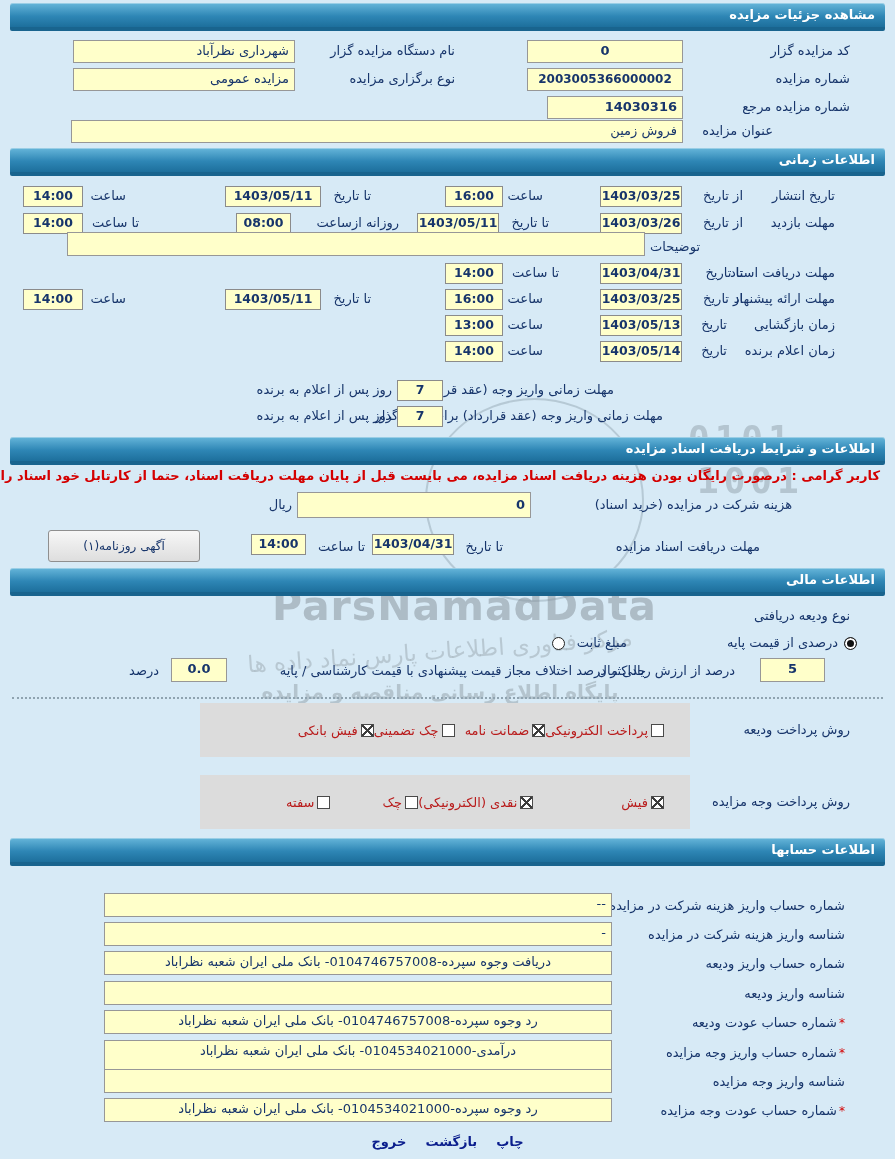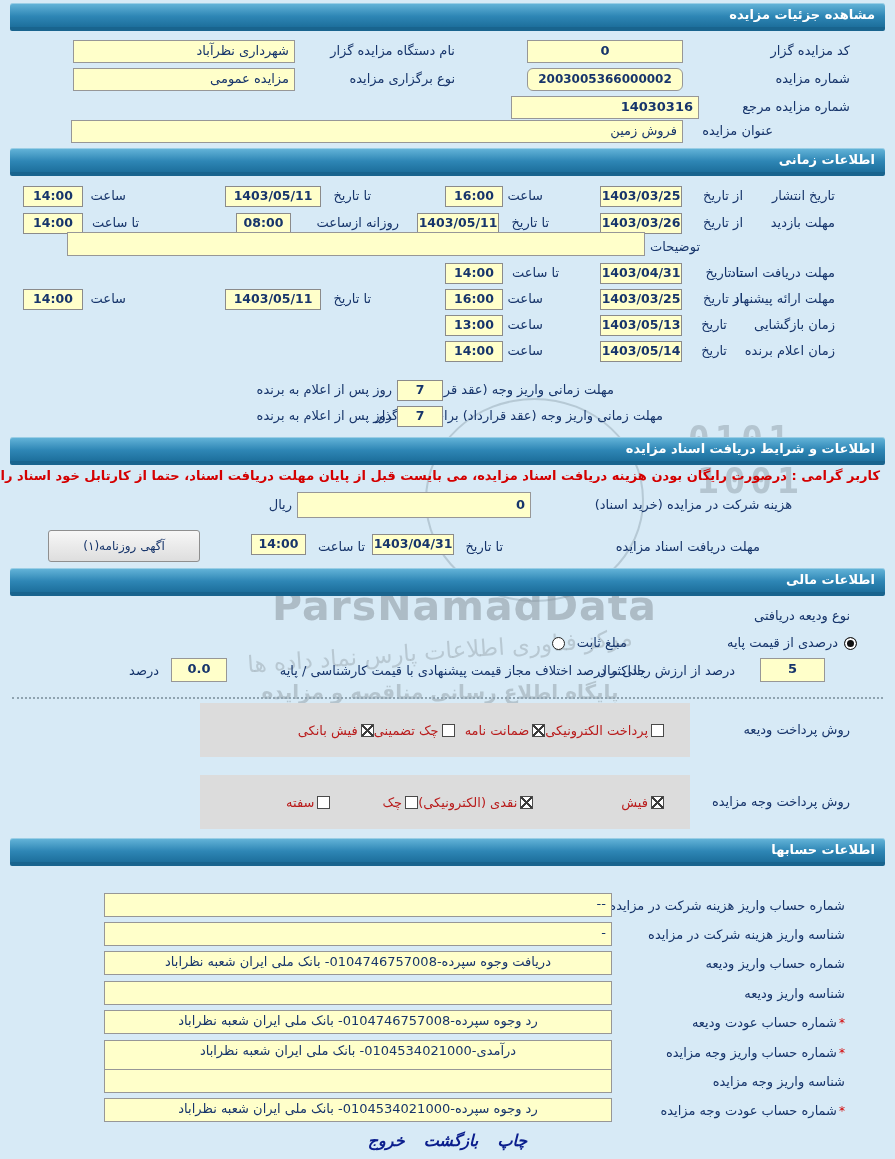--- a/index.html
+++ b/index.html
@@ -26,21 +26,21 @@
       align-items:center;padding-right:26px;box-sizing:border-box;}
   .pair{display:flex;align-items:center;gap:3px;color:#b91c1c;font-size:13px;white-space:nowrap;}
   .cb{display:inline-block;width:13px;height:13px;background:#fff;border:1px solid #4a4a4a;box-sizing:border-box;flex:0 0 auto;cursor:pointer;}
   .cb.on{background-image:linear-gradient(45deg,transparent 42%,#3c3c3c 42%,#3c3c3c 58%,transparent 58%),
                           linear-gradient(135deg,transparent 42%,#3c3c3c 42%,#3c3c3c 58%,transparent 58%);}
   .radio{position:absolute;width:13px;height:13px;border:1px solid #222;border-radius:50%;background:#fff;box-sizing:border-box;cursor:pointer;}
   .radio.on{background:#111;box-shadow:inset 0 0 0 2px #fff;}
   .dots{position:absolute;left:12px;right:12px;border-top:2px dotted #8fa3b0;height:0;}
   .star{color:#d40000;font-size:12px;vertical-align:top;margin-left:2px;}
   .footer{position:absolute;top:1131px;left:0;right:0;text-align:center;}
-  .flink{display:inline-block;margin:0 7px;color:#0b1e8d;font-weight:bold;font-size:16px;cursor:pointer;font-style:italic;}
+  .flink{display:inline-block;margin:0 7px;color:#0b1e8d;font-weight:bold;font-size:13px;cursor:pointer;}
   .wm{position:absolute;z-index:0;pointer-events:none;}
   .z{z-index:1;}
 </style>
 </head>
 <body>
 
 <div id="page">
 
   <div class="wm" style="left:425px;top:398px;width:215px;height:200px;border:2px solid rgba(120,140,152,.35);border-radius:50%;"></div>
   <div class="wm" style="left:688px;top:418px;font-family:'DejaVu Sans Mono',monospace;font-size:36px;font-weight:bold;letter-spacing:5px;color:rgba(128,143,153,.40);">0101</div>
@@ -51,26 +51,26 @@
   <div class="wm" style="left:250px;top:706px;width:300px;font-size:24px;font-weight:bold;color:rgba(138,150,158,.45);text-align:center;">۲۱ـ۸۸۳۴۹۶۷ـ۵</div>
 
   <div class="bar z" style="top:3px;">مشاهده جزئیات مزایده</div>
 
   <span class="l z" style="top:40px;right:45px;">کد مزایده گزار</span>
   <span class="in c z" style="top:40px;right:212px;width:156px;">0</span>
   <span class="l z" style="top:40px;right:440px;">نام دستگاه مزایده گزار</span>
   <span class="in z" style="top:40px;right:600px;width:222px;">شهرداری نظرآباد</span>
 
   <span class="l z" style="top:68px;right:45px;">شماره مزایده</span>
-  <span class="in c z" style="top:68px;right:212px;width:156px;font-size:12px;border-radius:6px;">2003005366000002</span>
+  <span class="in c z" style="top:68px;right:212px;width:156px;font-size:12px;">2003005366000002</span>
   <span class="l z" style="top:68px;right:440px;">نوع برگزاری مزایده</span>
   <span class="in z" style="top:68px;right:600px;width:222px;">مزایده عمومی</span>
 
   <span class="l z" style="top:96px;right:45px;">شماره مزایده مرجع</span>
-  <span class="in rb z" style="top:96px;right:196px;width:188px;padding-left:40px;">14030316</span>
+  <span class="in rb z" style="top:96px;right:212px;width:136px;padding-left:40px;">14030316</span>
 
   <span class="l z" style="top:120px;right:122px;">عنوان مزایده</span>
   <span class="in z" style="top:120px;right:212px;width:612px;">فروش زمین</span>
 
   <div class="bar z" style="top:148px;">اطلاعات زمانی</div>
 
   <span class="l z" style="top:185px;right:60px;">تاریخ انتشار</span>
   <span class="l z" style="top:185px;right:152px;">از تاریخ</span>
   <span class="date z" style="top:186px;right:213px;width:82px;">1403/03/25</span>
   <span class="l z" style="top:185px;right:352px;">ساعت</span>

